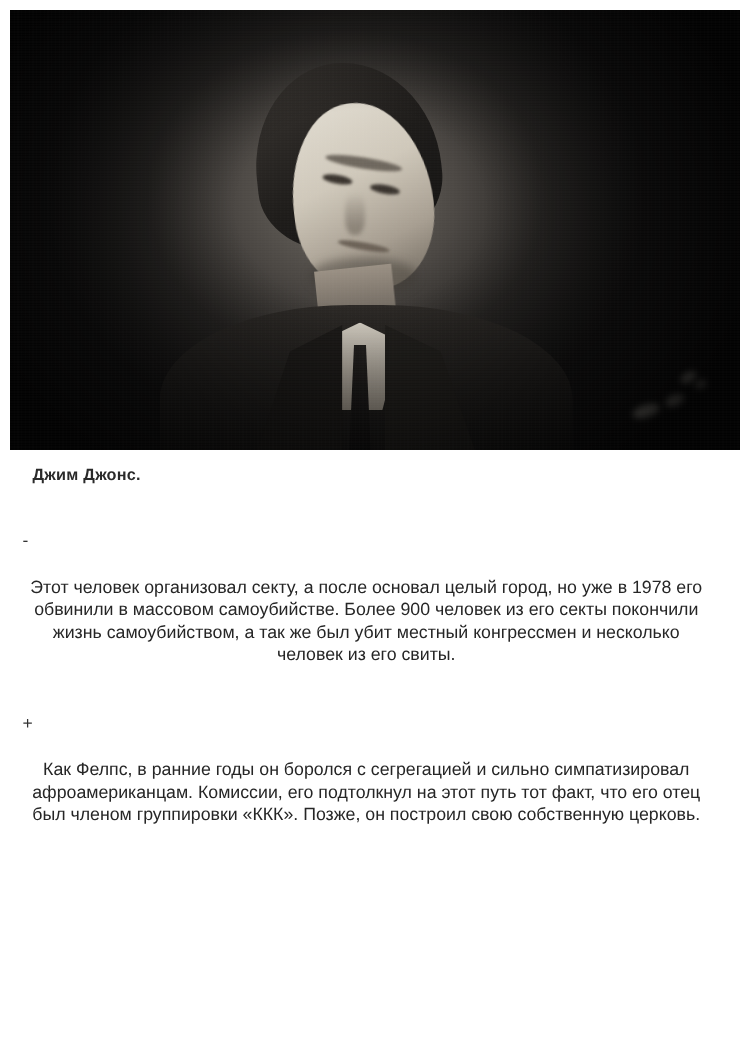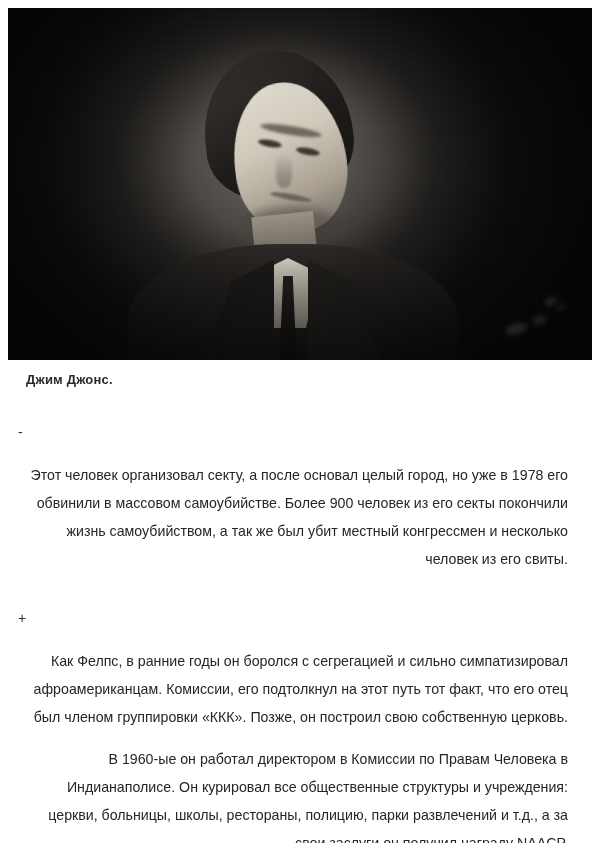--- a/index.html
+++ b/index.html
@@ -209,24 +209,24 @@
     padding: 0 8px;
   }
   .sep {
     font-size: 14px;
     color: #333;
     margin: 38px 0 0 2px;
     line-height: 1;
   }
   p.text {
     font-size: 14.2px;
-    line-height: 28px;
+    line-height: 18px;
     color: #262626;
     margin: 22px 16px 0 2px;
-    text-align: right;
+    text-align: center;
   }
   p.tight {
     margin-top: 14px;
   }
 </style>
 </head>
 <body>
 
 <div class="page">
 
@@ -259,16 +259,15 @@
 
   <div class="body">
     <div class="sep">-</div>
 
     <p class="text">Этот человек организовал секту, а после основал целый город, но уже в 1978 его обвинили в массовом самоубийстве. Более 900 человек из его секты покончили жизнь самоубийством, а так же был убит местный конгрессмен и несколько человек из его свиты.</p>
 
     <div class="sep">+</div>
 
     <p class="text">Как Фелпс, в ранние годы он боролся с сегрегацией и сильно симпатизировал афроамериканцам. Комиссии, его подтолкнул на этот путь тот факт, что его отец был членом группировки «ККК». Позже, он построил свою собственную церковь.</p>
 
-    <p class="text tight">В 1960-ые он работал директором в Комиссии по Правам Человека в Индианаполисе. Он курировал все общественные структуры и учреждения: церкви, больницы, школы, рестораны, полицию, парки развлечений и т.д., а за свои заслуги он получил награду NAACP.</p>
   </div>
 
 </div>
 
 </body></html>

